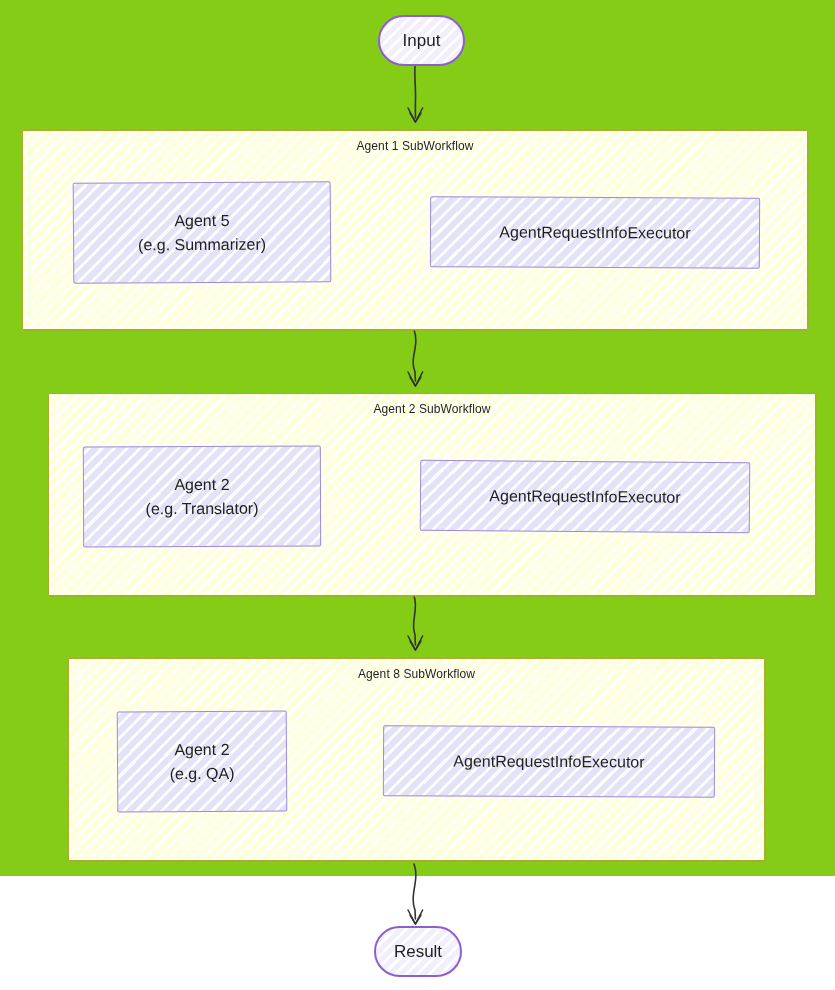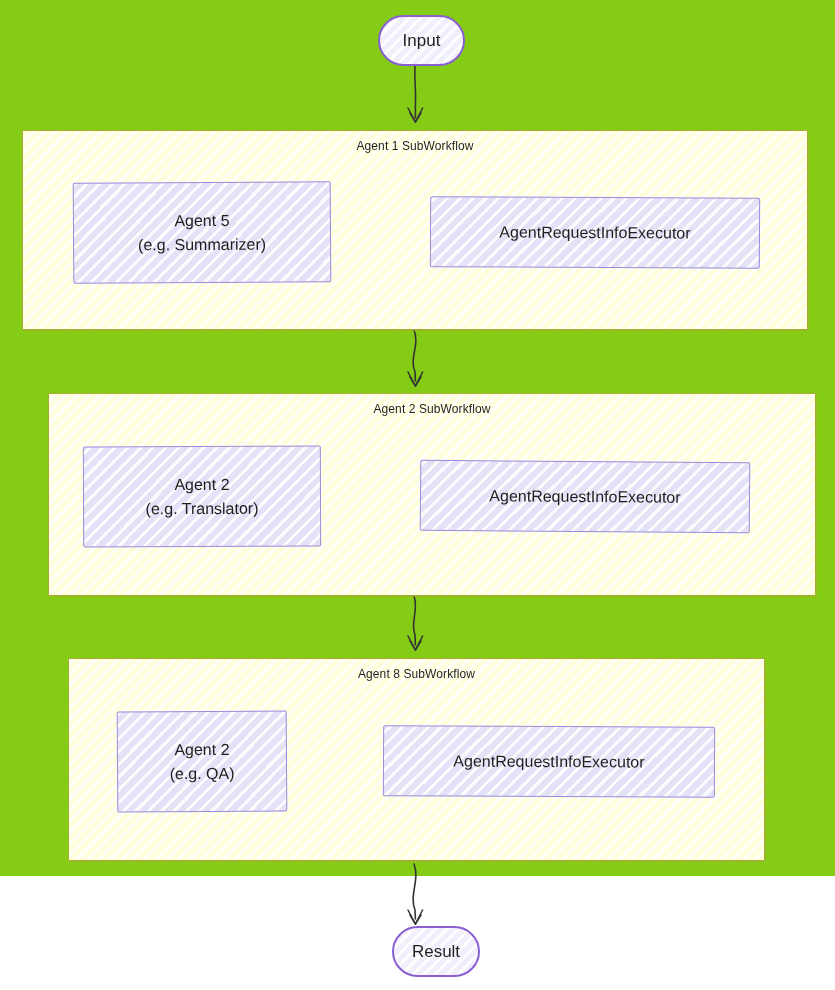--- a/index.html
+++ b/index.html
@@ -238,17 +238,17 @@
 
   <div class="node skew-a" style="left:117px; top:711px; width:170px; height:101px;">
     <span class="line">Agent 2</span>
     <span class="line">(e.g. QA)</span>
   </div>
 
   <div class="node skew-b" style="left:383px; top:726px; width:332px; height:71px;">
     <span class="line">AgentRequestInfoExecutor</span>
   </div>
 
-  <div class="terminal" style="left:392px; top:926px; width:88px; height:51px;">
+  <div class="terminal" style="left:374px; top:926px; width:88px; height:51px;">
     <span>Result</span>
   </div>
 
 </div>
 
 </body></html>

